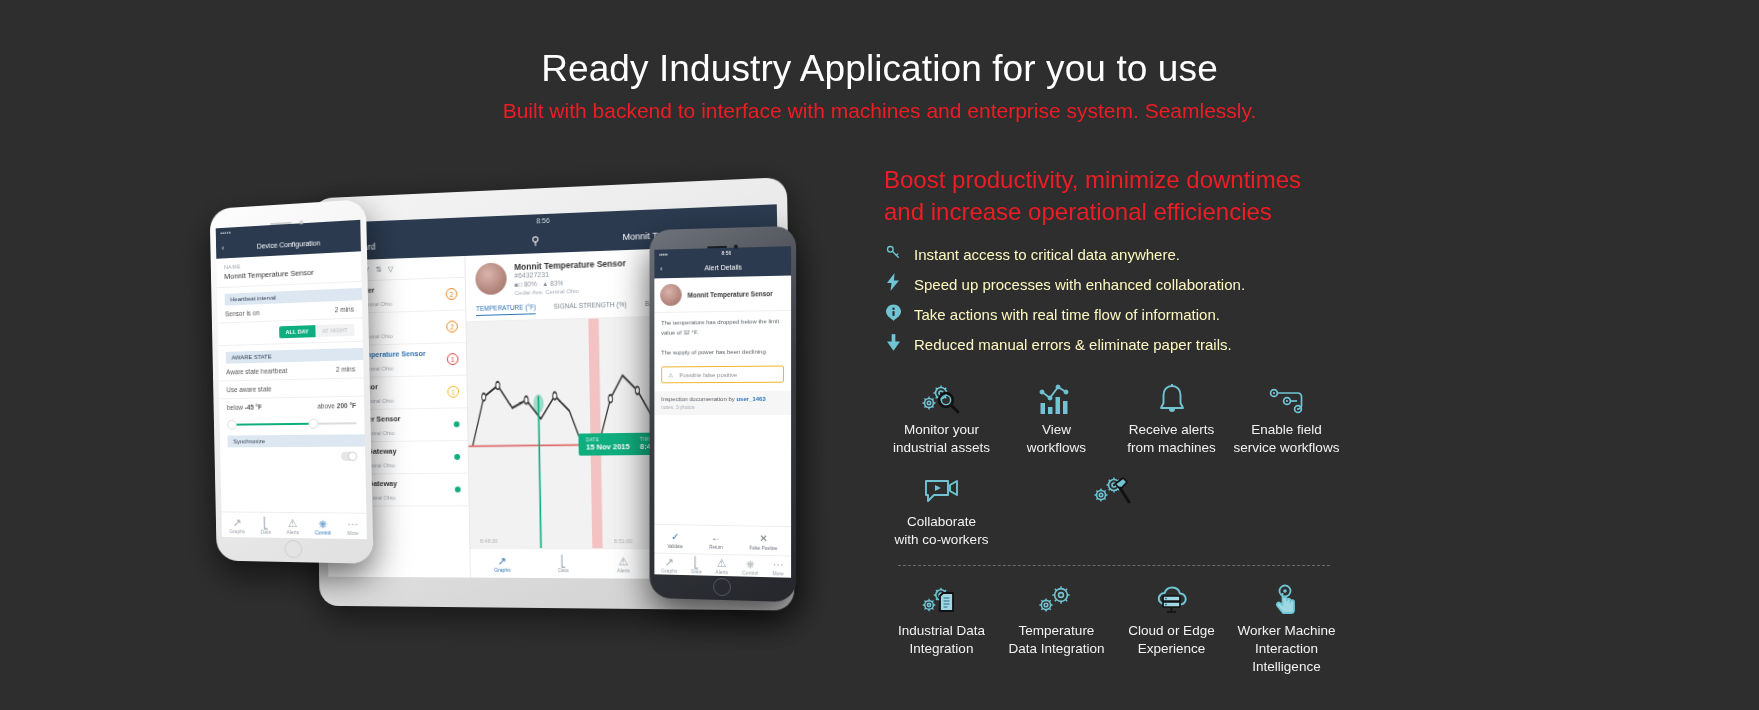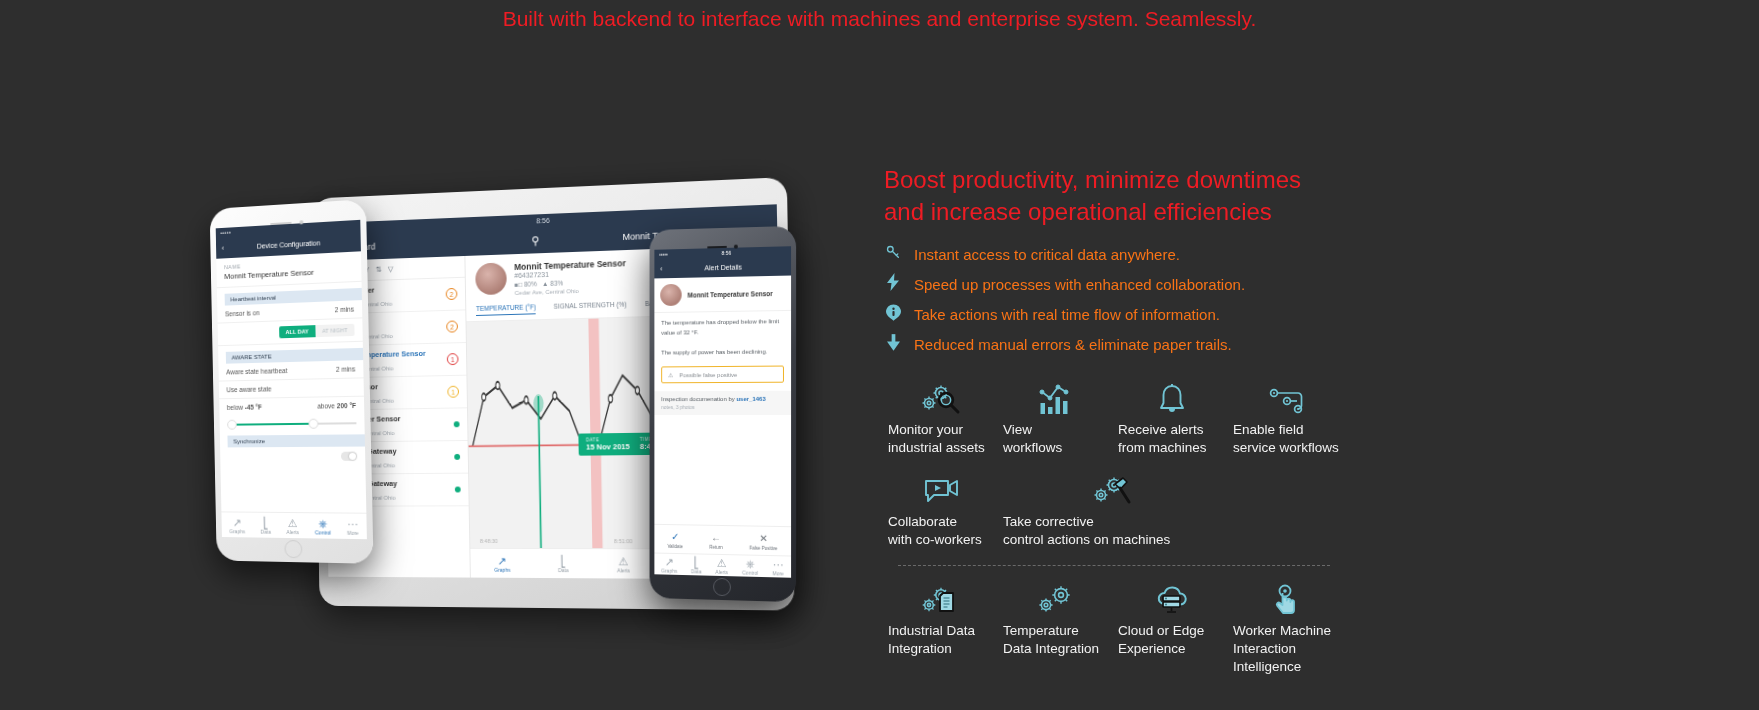--- a/index.html
+++ b/index.html
@@ -184,36 +184,37 @@
   .pd-act .ic { font-size: 10px; line-height: 11px; }
   .pd-act .lb { font-size: 4.5px; margin-top: 2px; }
   .pd-nav { height: 22px; display: flex; align-items: center; justify-content: space-around; border-top: 1px solid #eee; }
 
   
   .content { position: absolute; left: 884px; top: 164px; width: 460px; }
   .content h3 { color: #ee1c24; font-size: 24px; font-weight: 400; line-height: 32px; }
   .bullets { margin-top: 16px; }
   .bullet { display: flex; align-items: center; gap: 12px; margin-bottom: 9px; }
   .bullet .bic { width: 18px; text-align: center; flex: none; color: #71c4d4; }
-  .bullet .btx { color: #f97316; font-size: 15px; }
+  .bullet .btx { color: #fef9c3; font-size: 15px; }
 
   .grid { margin-top: 20px; display: grid; grid-template-columns: repeat(4, 1fr); }
-  .cell { text-align: left; padding: 6px 4px 10px; }
+  .cell { text-align: center; padding: 6px 4px 10px; }
   .cell .gic { height: 34px; display: flex; align-items: flex-end; justify-content: center; }
   .cell .glb { color: #f2f2f2; font-size: 13.5px; line-height: 18px; margin-top: 6px; }
   .divider { grid-column: 1 / -1; border-top: 1px dashed #6a6a6a; margin: 6px 14px 10px; height: 0; }
 
   svg { overflow: visible; }
 </style>
 </head>
 <body>
 
 <div class="page">
 
   <div class="header">
+    <h1>Ready Industry Application for you to use</h1>
     <h2>Built with backend to interface with machines and enterprise system. Seamlessly.</h2>
   </div>
 
   <div class="devices">
 
     <div class="tablet">
       <div class="screen">
         <div class="t-status">
           <span>8:56</span>
         </div>
@@ -684,24 +685,20 @@
               </g>
             <circle cx="22" cy="10" r="5.5"></circle>
               <circle cx="22" cy="10" r="2"></circle>
             <g stroke-width="1.4">
                 <path d="M22 2.5v2.2M22 15.3v2.2M14.5 10h2.2M27.3 10h2.2M16.7 4.7l1.6 1.6M25.7 13.7l1.6 1.6M27.3 4.7l-1.6 1.6M18.3 13.7l-1.6 1.6"></path>
               </g>
             <path d="M23 9 L31 3 L35 7 L28.5 14 Z" fill="#71c4d4" stroke="#111" stroke-width="1.6" stroke-linejoin="round"></path>
             <path d="M28 13 L37 27" stroke="#111" stroke-width="3" stroke-linecap="round"></path>
           </svg>
         </div>
-        <div class="glb">
-          <span>Take corrective</span><br>
-          <span>control actions on machines</span>
-        </div>
       </div>
 
       <div class="divider"></div>
 
       <div class="cell">
         <div class="gic">
           <svg width="42" height="32" viewBox="0 0 42 32" fill="none" stroke="#71c4d4" stroke-width="1.6">
             <circle cx="8" cy="21" r="4.3"></circle>
               <circle cx="8" cy="21" r="1.6"></circle>
             <g stroke-width="1.3">

